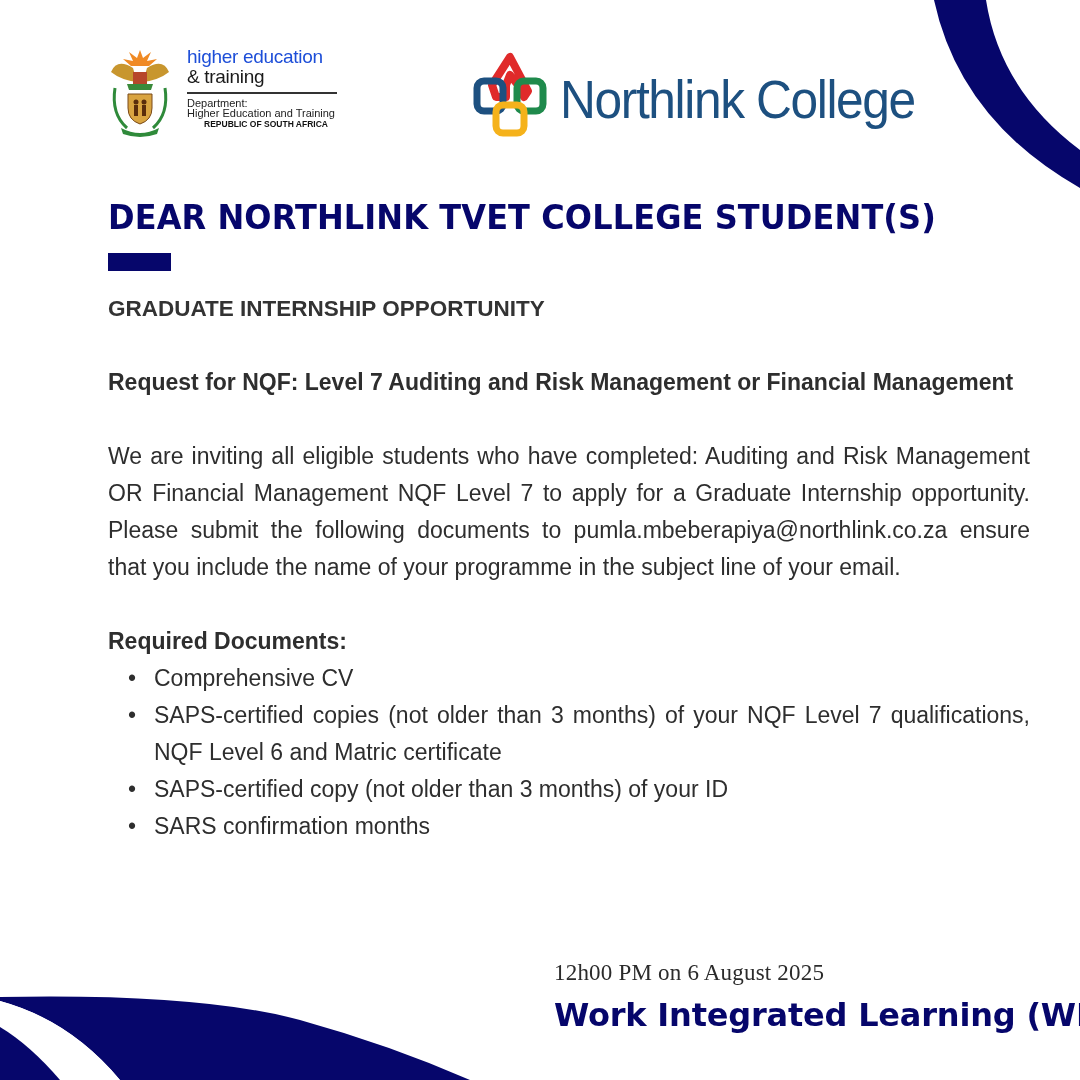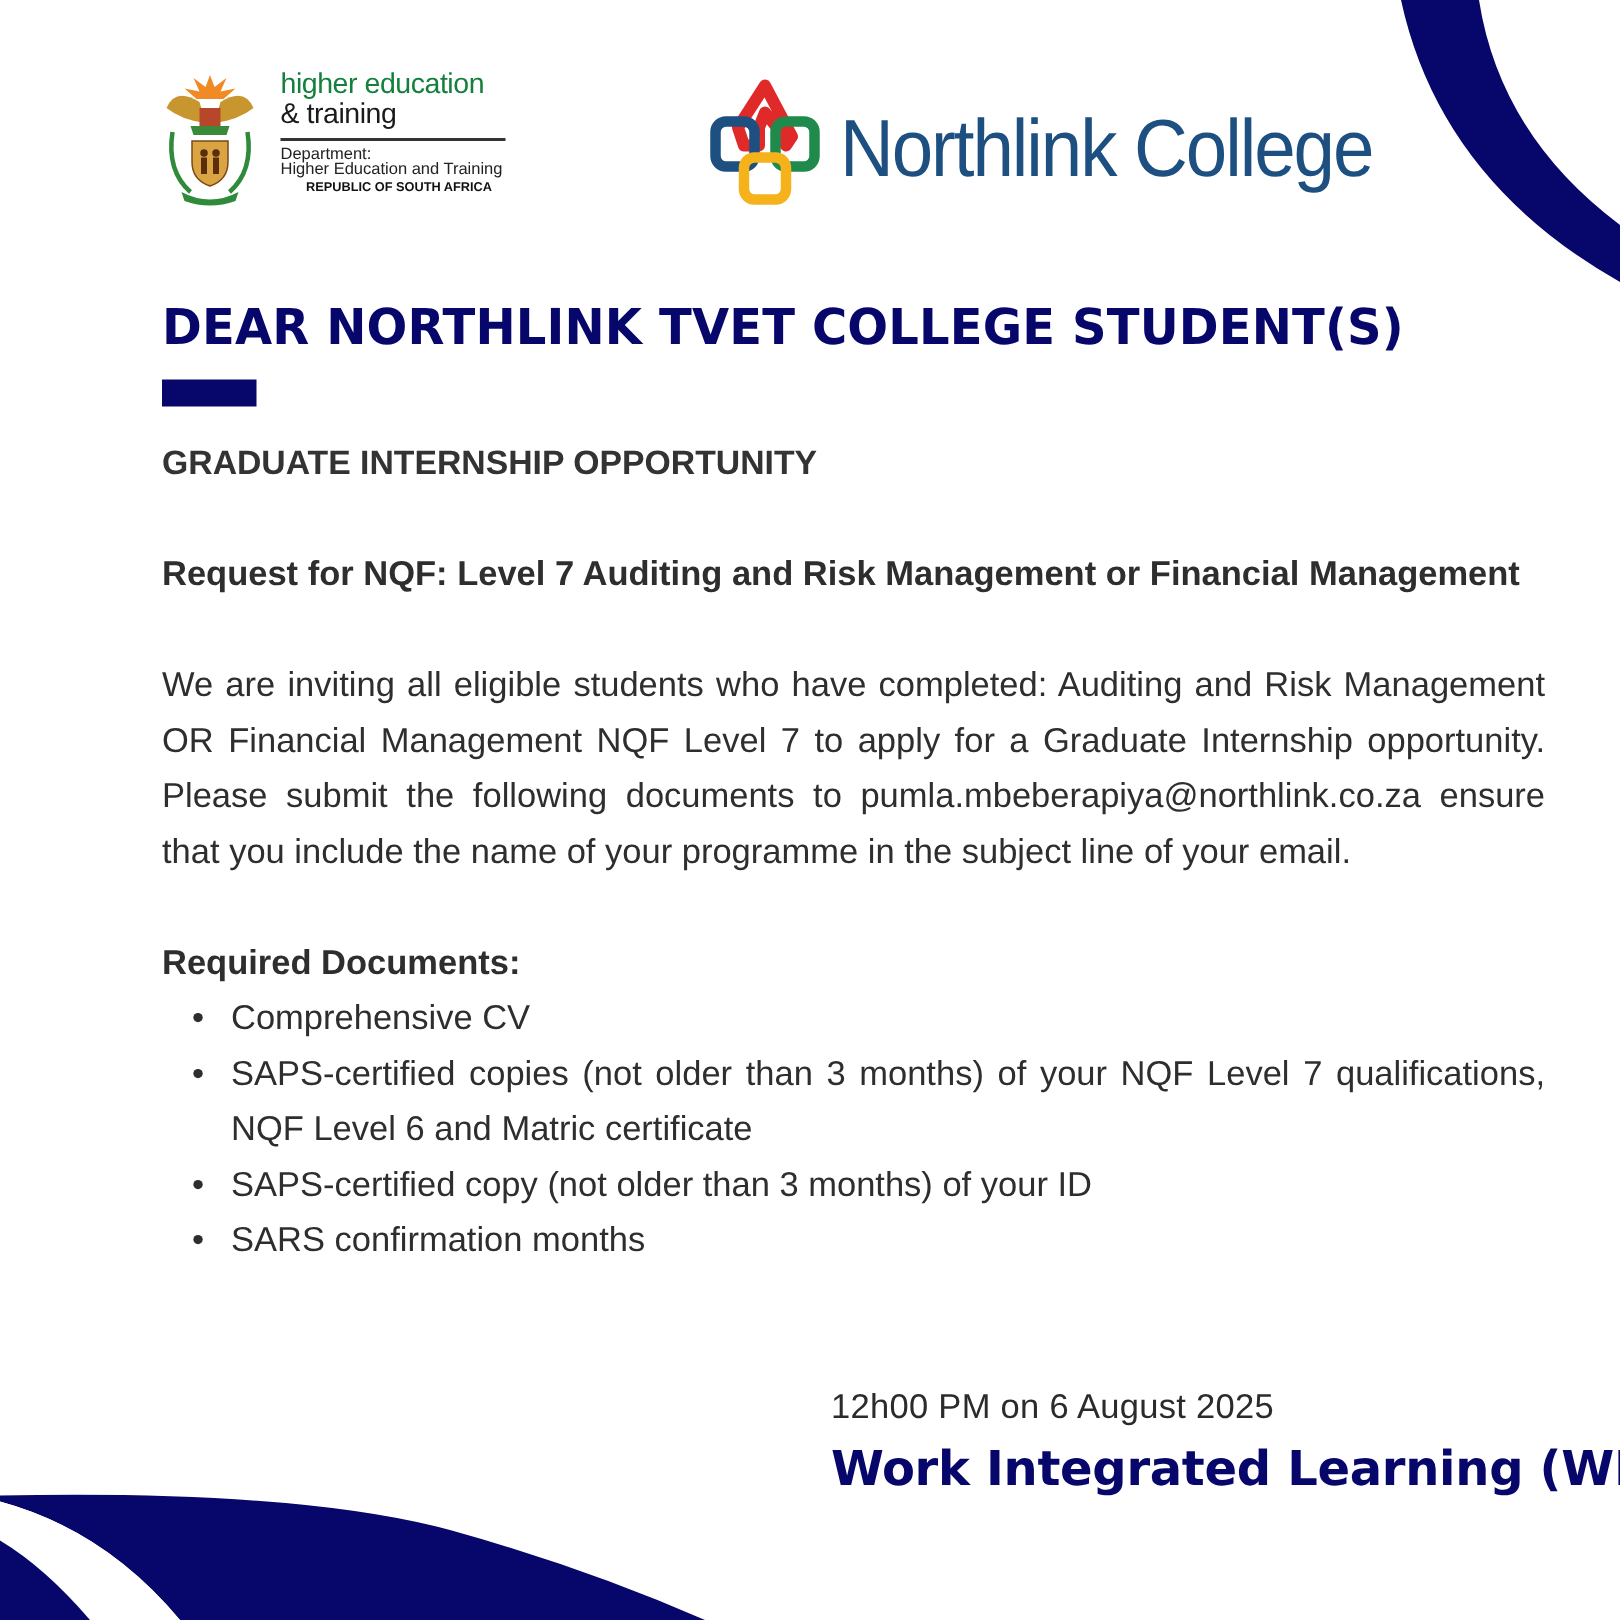--- a/index.html
+++ b/index.html
@@ -8,21 +8,21 @@
 
     .deco { position: absolute; }
     .deco svg { display: block; }
     .deco-top-right { right: 0; top: 0; width: 160px; height: 200px; }
     .deco-bottom-left { left: 0; bottom: 0; width: 470px; height: 115px; }
 
     
     .dhet-logo { position: absolute; left: 107px; top: 44px; width: 240px; height: 94px; }
     .dhet-crest { position: absolute; left: 0; top: 0; width: 66px; height: 94px; }
     .dhet-text { position: absolute; left: 80px; top: 3px; width: 158px; }
-    .dhet-line1 { font-size: 19px; line-height: 20px; color: #15803d; letter-spacing: -0.3px; }
+    .dhet-line1 { font-size: 19px; line-height: 20px; color: #1d4ed8; letter-spacing: -0.3px; }
     .dhet-line2 { font-size: 19px; line-height: 20px; color: #1a1a1a; letter-spacing: -0.3px; }
     .dhet-rule { height: 1.5px; background: #333; width: 150px; margin: 5px 0 4px; }
     .dhet-small { font-size: 11px; line-height: 10.5px; color: #222; }
     .dhet-small-bold { font-size: 8.5px; line-height: 10.5px; color: #111; font-weight: bold; text-align: center; }
 
     
     .nl-logo { position: absolute; left: 472px; top: 51px; width: 450px; height: 90px; }
     .nl-emblem { position: absolute; left: 0; top: 0; width: 76px; height: 88px; }
     .nl-name { position: absolute; left: 88px; top: 18px; font-size: 54px; line-height: 60px; color: #1d5080; letter-spacing: -1.5px; white-space: nowrap; transform: scaleX(0.92); transform-origin: left center; }
 
@@ -34,21 +34,21 @@
     .sub-heading { font-weight: bold; font-size: 22.5px; color: #333; margin-bottom: 37px; }
     .request { font-weight: bold; text-align: justify; margin-bottom: 37px; }
     .body-text { text-align: justify; margin-bottom: 37px; margin-top: 16px; }
     .req-title { font-weight: bold; }
     .doc-list { list-style: none; }
     .doc-list li { position: relative; padding-left: 46px; text-align: justify; }
     .doc-list li .bullet { position: absolute; left: 20px; top: 0; }
 
     .deadline-block { position: absolute; left: 554px; top: 922px; width: 480px; }
     .deadline-label { font-family: "DejaVu Sans", sans-serif; font-weight: bold; font-size: 26px; line-height: 38px; color: #06066b; }
-    .deadline-value { font-family: Liberation Sans, sans-serif; font-size: 23px; line-height: 30px; color: #2b2b2b; letter-spacing: 0.2px; }
+    .deadline-value { font-family: Liberation Serif, serif; font-size: 23px; line-height: 30px; color: #2b2b2b; letter-spacing: 0.2px; margin-top: 36px; }
     .wil-label { font-family: "DejaVu Sans", sans-serif; font-weight: bold; font-size: 32px; line-height: 34px; color: #06066b; margin-top: 10px; white-space: nowrap; letter-spacing: -0.2px; }
   </style>
 </head>
 <body>
 
 <div class="deco deco-top-right">
   <svg width="160" height="200" viewBox="0 0 160 200">
     <path d="M 14 0 L 66 0 Q 80 90 160 150 L 160 188 Q 40 120 14 0 Z" fill="#06066b"></path>
   </svg>
 </div>

